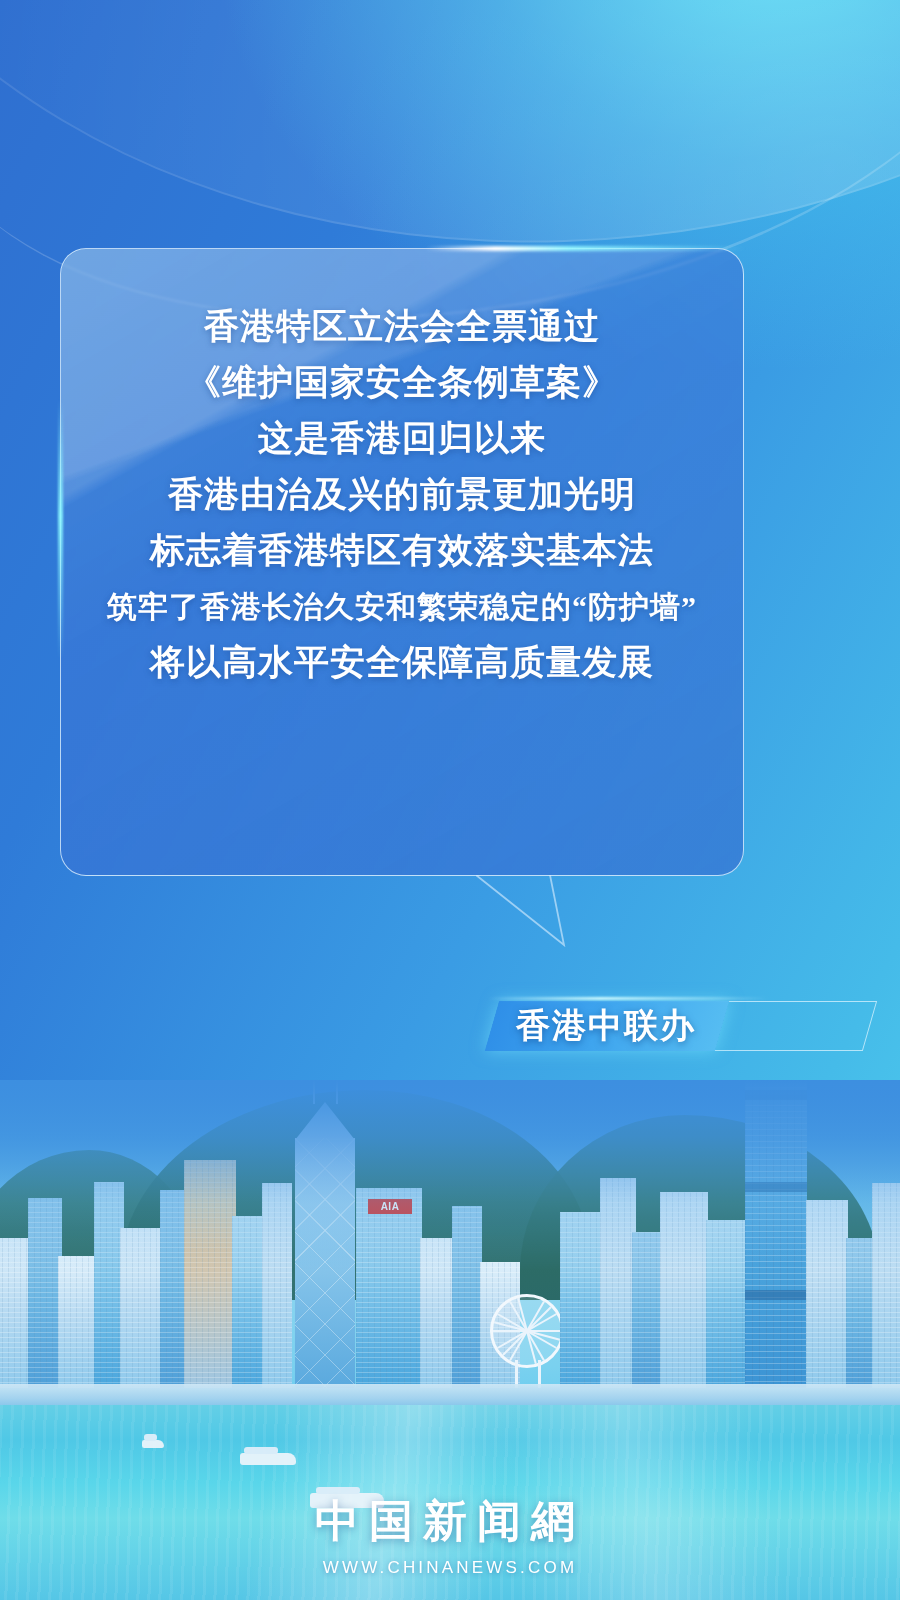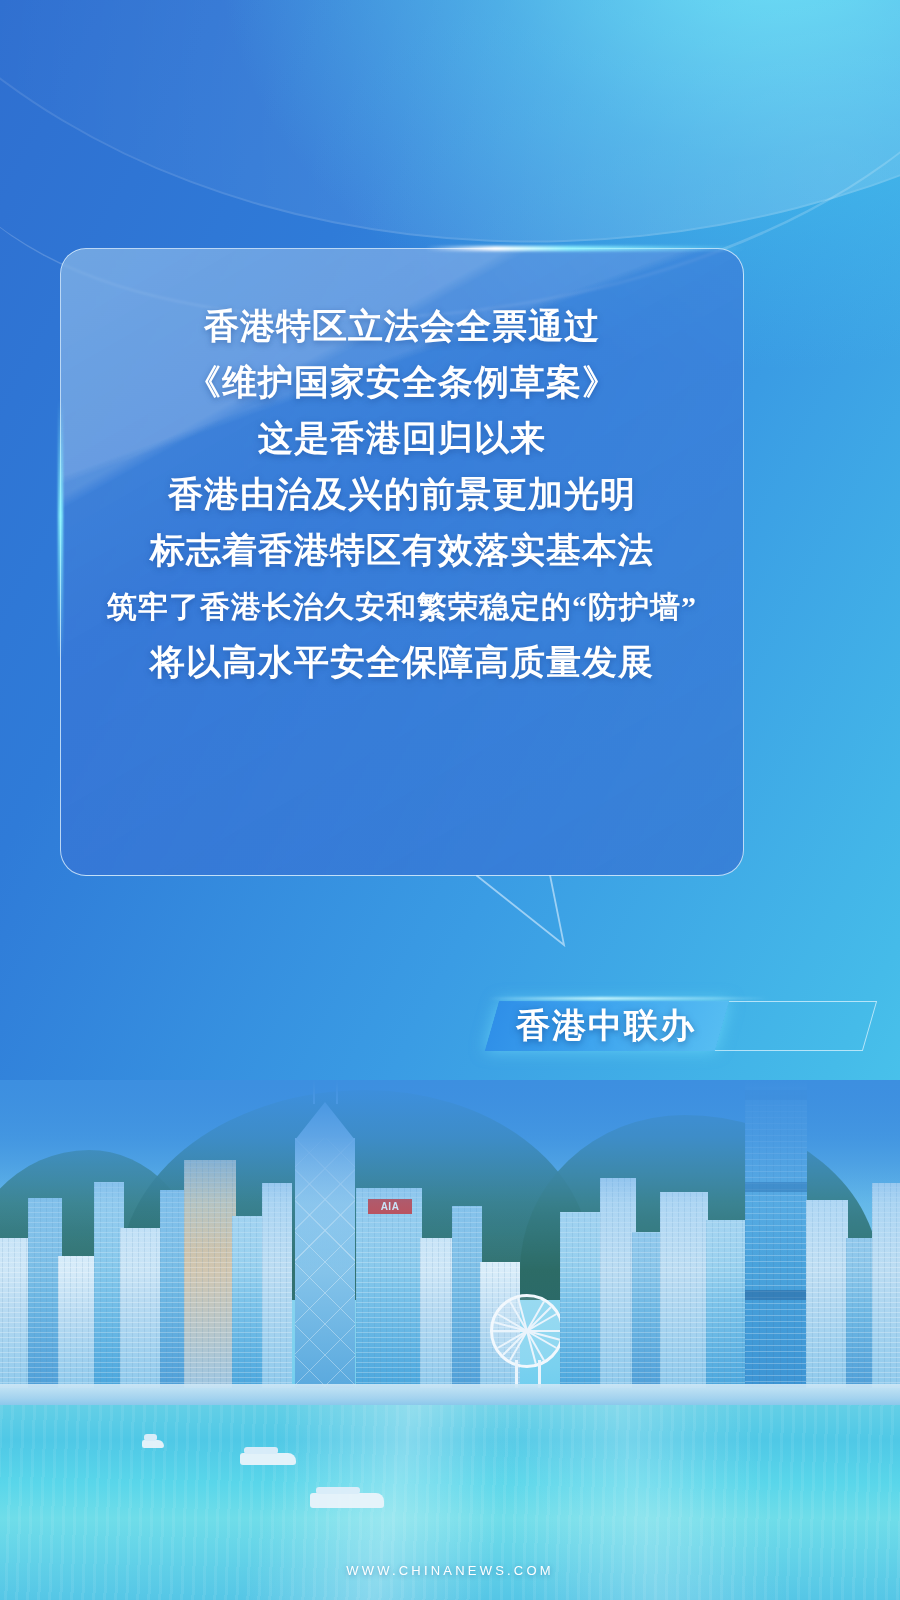--- a/index.html
+++ b/index.html
@@ -189,21 +189,21 @@
   }
 
   
   .footer{ position:absolute; left:0; right:0; bottom:22px; text-align:center; }
   .logo-cn{
     color:#fff; font-size:44px; font-weight:bold; letter-spacing:10px;
     font-family:"Liberation Serif","DejaVu Serif",serif;
     text-shadow:0 2px 8px rgba(20,70,140,.45);
   }
   .logo-url{
-    margin-top:7px; color:#ffffff; font-size:13px; letter-spacing:3.2px;
+    margin-top:7px; color:#ffffff; font-size:17px; letter-spacing:3.2px;
     font-family:"Liberation Sans","DejaVu Sans",sans-serif;
     text-shadow:0 1px 5px rgba(20,70,140,.45);
   }
 </style>
 </head>
 <body>
 
 <div id="poster">
 
   <div class="arc"></div>
@@ -292,16 +292,17 @@
   </div>
 
   <div class="badge-wrap">
     <div class="badge-out"></div>
     <div class="badge-fill"></div>
     <div class="badge-glow"></div>
     <div class="badge-text">香港中联办</div>
   </div>
 
   <div class="footer">
+    <div class="logo-cn">中国新闻網</div>
     <div class="logo-url">WWW.CHINANEWS.COM</div>
   </div>
 
 </div>
 
 </body></html>

